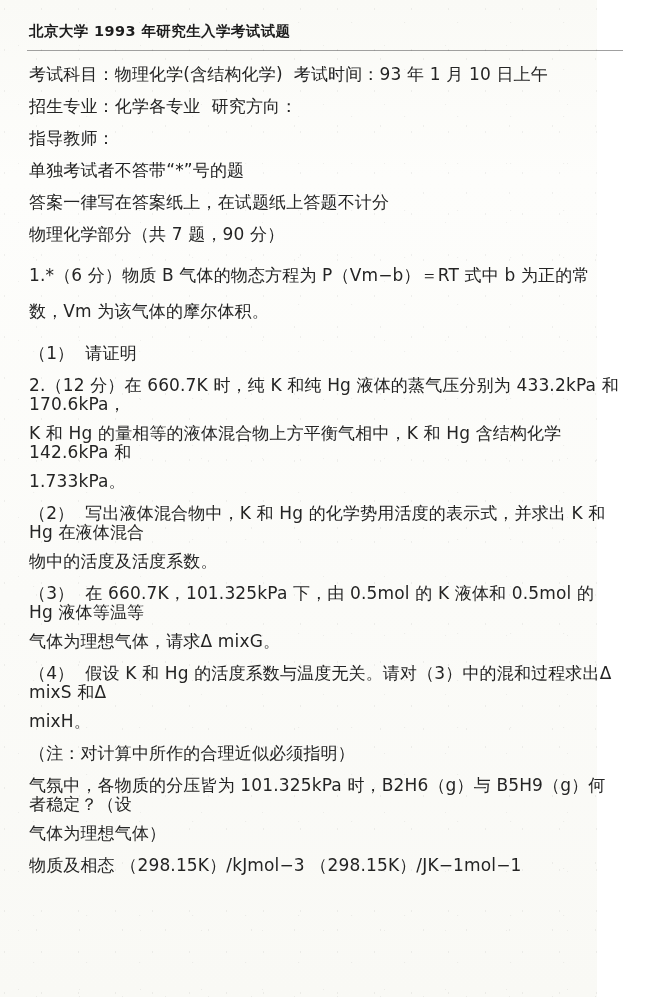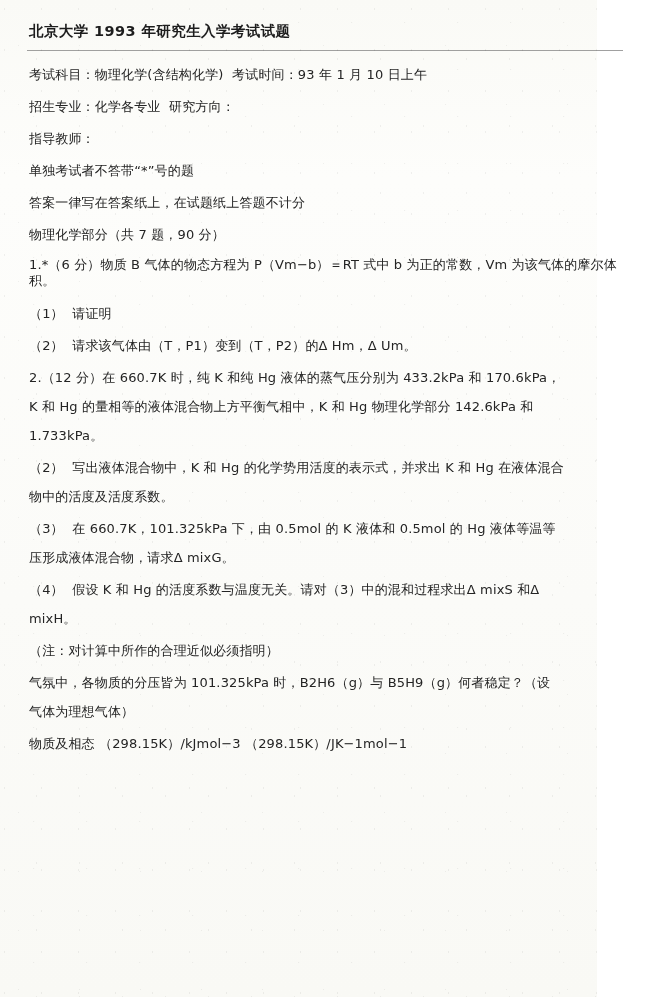--- a/index.html
+++ b/index.html
@@ -39,36 +39,36 @@
     height: 1px;
     background: #8f8f8f;
     opacity: 0.85;
   }
   .body {
     margin-top: 14px;
     margin-left: 3px;
     width: 592px;
   }
   .line {
-    font-size: 13px;
+    font-size: 17px;
     line-height: 19px;
     color: #242424;
     margin-bottom: 15px;
     letter-spacing: 0.15px;
     text-align: left;
     white-space: pre-wrap;
   }
   .line.tight {
     margin-bottom: 10px;
   }
   .line.para {
     margin-bottom: 13px;
   }
   .line.flow {
-    line-height: 16px;
+    line-height: 36px;
   }
   .noise {
     position: absolute;
     inset: 0;
     pointer-events: none;
     opacity: 0.05;
     background-image:
       radial-gradient(circle at 12% 22%, #000 0.6px, transparent 0.7px),
       radial-gradient(circle at 64% 48%, #000 0.5px, transparent 0.6px),
       radial-gradient(circle at 31% 77%, #000 0.5px, transparent 0.6px),
@@ -90,29 +90,28 @@
     <div class="line para">招生专业：化学各专业  研究方向：</div>
     <div class="line para">指导教师：</div>
 
     <div class="line para">单独考试者不答带“*”号的题</div>
     <div class="line para">答案一律写在答案纸上，在试题纸上答题不计分</div>
 
     <div class="line para">物理化学部分（共 7 题，90 分）</div>
 
     <div class="line flow">1.*（6 分）物质 B 气体的物态方程为 P（Vm−b）＝RT 式中 b 为正的常数，Vm 为该气体的摩尔体积。</div>
     <div class="line para">（1）  请证明</div>
-    <div class="line para">（2）  请求该气体由（T，P1）变到（T，P2）的Δ Hm，Δ Um。</div>
 
     <div class="line tight">2.（12 分）在 660.7K 时，纯 K 和纯 Hg 液体的蒸气压分别为 433.2kPa 和 170.6kPa，</div>
-    <div class="line tight">K 和 Hg 的量相等的液体混合物上方平衡气相中，K 和 Hg 物理化学部分 142.6kPa 和</div>
+    <div class="line tight">K 和 Hg 的量相等的液体混合物上方平衡气相中，K 和 Hg 含结构化学 142.6kPa 和</div>
     <div class="line para">1.733kPa。</div>
     <div class="line tight">（2）  写出液体混合物中，K 和 Hg 的化学势用活度的表示式，并求出 K 和 Hg 在液体混合</div>
     <div class="line para">物中的活度及活度系数。</div>
     <div class="line tight">（3）  在 660.7K，101.325kPa 下，由 0.5mol 的 K 液体和 0.5mol 的 Hg 液体等温等</div>
-    <div class="line para">压形成液体混合物，请求Δ mixG。</div>
+    <div class="line para">气体为理想气体，请求Δ mixG。</div>
     <div class="line tight">（4）  假设 K 和 Hg 的活度系数与温度无关。请对（3）中的混和过程求出Δ mixS 和Δ</div>
     <div class="line para">mixH。</div>
     <div class="line para">（注：对计算中所作的合理近似必须指明）</div>
 
     <div class="line tight">气氛中，各物质的分压皆为 101.325kPa 时，B2H6（g）与 B5H9（g）何者稳定？（设</div>
     <div class="line para">气体为理想气体）</div>
 
     <div class="line">物质及相态 （298.15K）/kJmol−3 （298.15K）/JK−1mol−1</div>
 
   </div>

